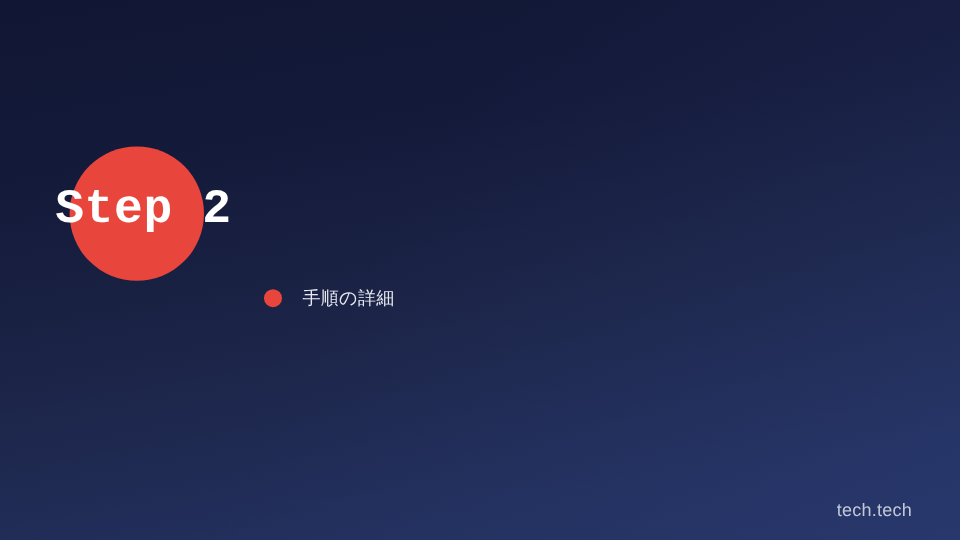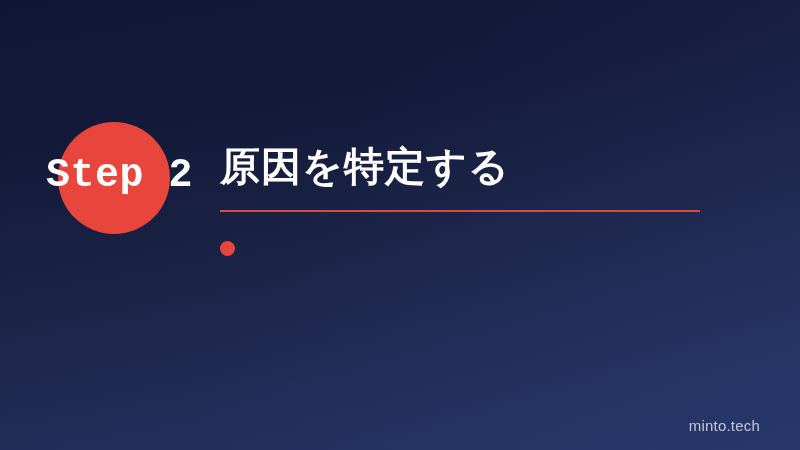--- a/index.html
+++ b/index.html
@@ -129,26 +129,23 @@
 </style>
 </head>
 <body>
 
 <div id="slide">
 
   <div id="step-badge"></div>
 
   <div id="step-label">Step 2</div>
 
-  <div id="title-block">
-    <h1 id="slide-title">原因を特定する</h1>
-    <div id="title-rule"></div>
-  </div>
 
   <ul id="bullet-list">
     <li class="bullet-item">
       <span class="bullet-dot"></span>
+      <span class="bullet-text">手順の詳細</span>
     </li>
   </ul>
 
-  <div id="footer-brand">minto.tech</div>
+  <div id="footer-brand">tech.tech</div>
 
 </div>
 
 </body></html>

